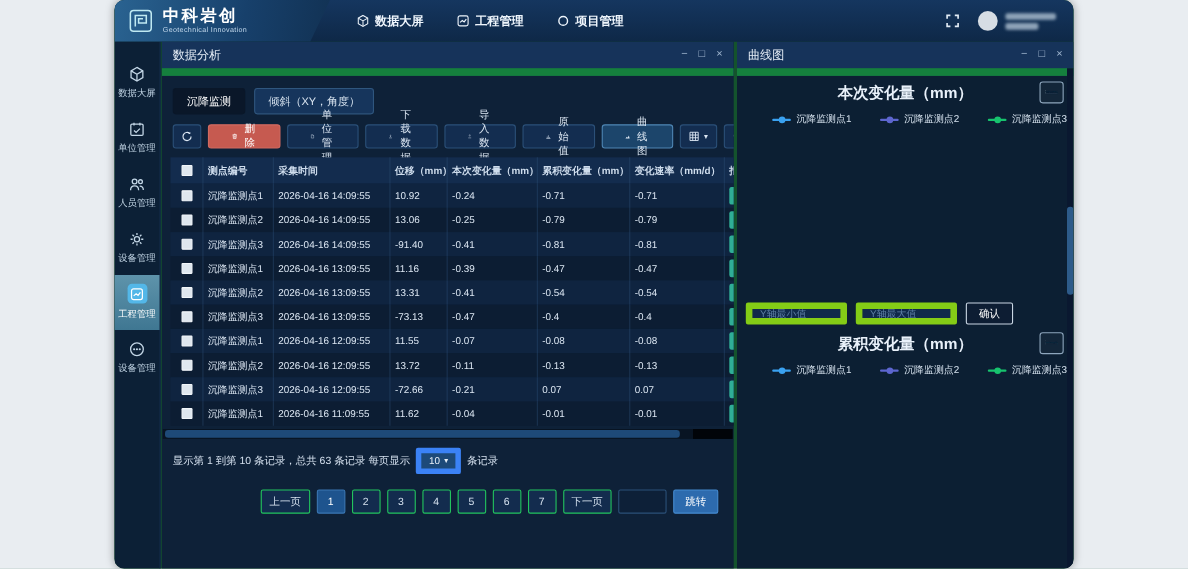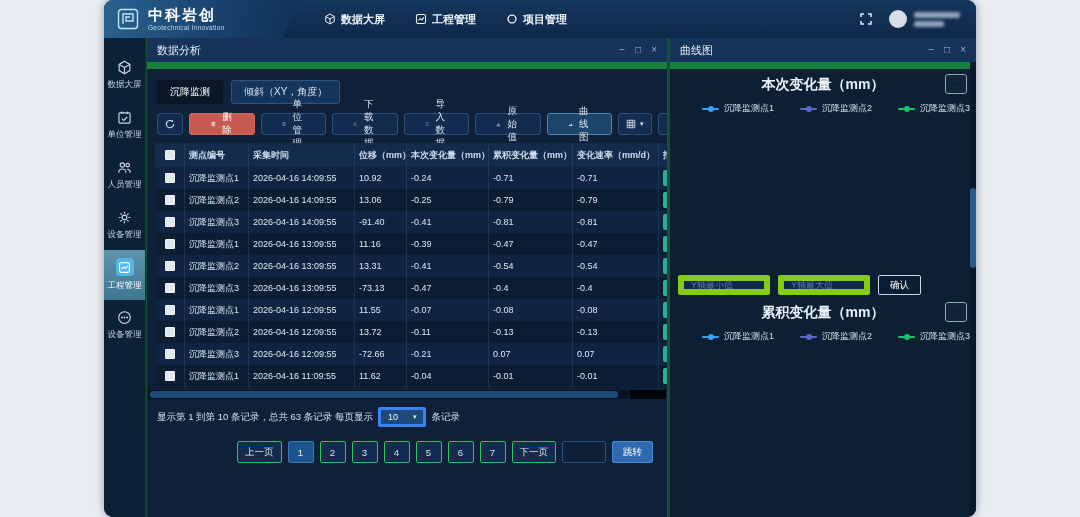--- a/index.html
+++ b/index.html
@@ -55,21 +55,21 @@
   .tr.odd{background:#0f2440;}
   .tr.even{background:#0c1d33;}
   .td{padding-left:4px;border-right:1px solid rgba(44,78,118,.45);display:flex;align-items:center;overflow:hidden;white-space:nowrap;}
   .td.c{justify-content:center;padding-left:0;}
   .cb{width:8px;height:8px;background:#dfe7ef;border:1px solid #f2f6fa;border-radius:1px;cursor:pointer;}
   .badge{background:#2fae96;border-radius:2px;padding:2px 6px;font-size:8.5px;color:#fff;}
   .hscroll{width:518px;height:9px;background:#081423;margin:3px 0 0 1px;position:relative;cursor:pointer;}
   .hscroll .thumb{position:absolute;left:2px;top:1px;height:7px;width:468px;background:#1e4a78;border-radius:3px;}
   .hscroll .corner{position:absolute;right:0;top:0;width:36px;height:9px;background:#010409;}
   .summary{padding:8px 10px 0 10px;font-size:9.5px;color:#d4e0ee;display:flex;align-items:center;gap:5px;}
-  .pagesize{background:#1d4a79;border:3px solid #3b82f6;border-radius:2px;padding:2px 7px;font-size:9px;display:inline-flex;gap:15px;align-items:center;cursor:pointer;color:#eaf2fa;}
+  .pagesize{background:#1d4a79;border:5px solid #3b82f6;border-radius:2px;padding:2px 7px;font-size:9px;display:inline-flex;gap:4px;align-items:center;cursor:pointer;color:#eaf2fa;}
   .pagination{display:flex;justify-content:flex-end;align-items:center;gap:6px;padding:14px 14px 0 10px;font-size:9.5px;color:#d4e0ee;}
   .pg{min-width:10px;height:20px;display:inline-flex;align-items:center;justify-content:center;background:#132c4e;border:1px solid #22c55e;border-radius:2px;padding:0 7px;cursor:pointer;}
   .pg.act{background:#1e548e;border-color:#3a76b2;color:#fff;}
   .jump-input{width:38px;height:18px;background:#0d2038;border:1px solid #2b5078;border-radius:2px;color:#d8e4f0;}
   .jump-btn{height:20px;padding:0 10px;background:#2d6bae;border:1px solid #458bd0;border-radius:2px;color:#fff;font-size:9.5px;display:inline-flex;align-items:center;cursor:pointer;}
   
   .cblock{position:relative;}
   .ctitle{text-align:center;font-size:14px;font-weight:bold;color:#e9f1fa;margin-top:7px;}
   .toolbox{position:absolute;right:9px;top:5px;width:20px;height:18px;border:1px solid #8ea6bd;border-radius:3px;color:#c3d2e1;display:flex;align-items:center;justify-content:center;cursor:pointer;background:rgba(255,255,255,.03);}
   .toolbox svg{width:12px;height:12px;}

